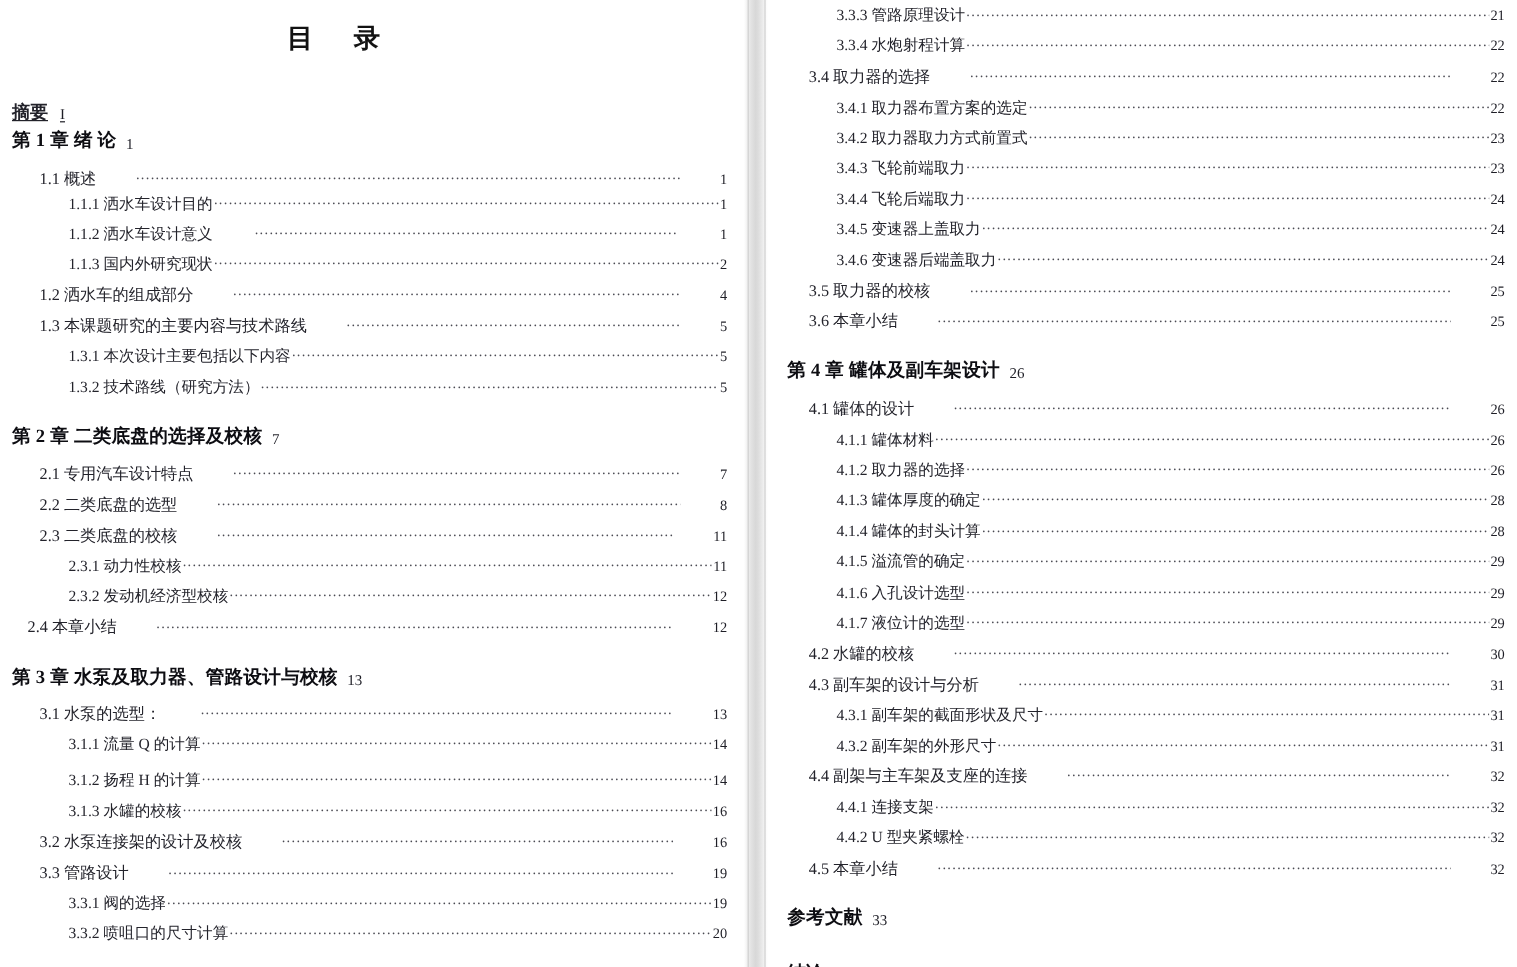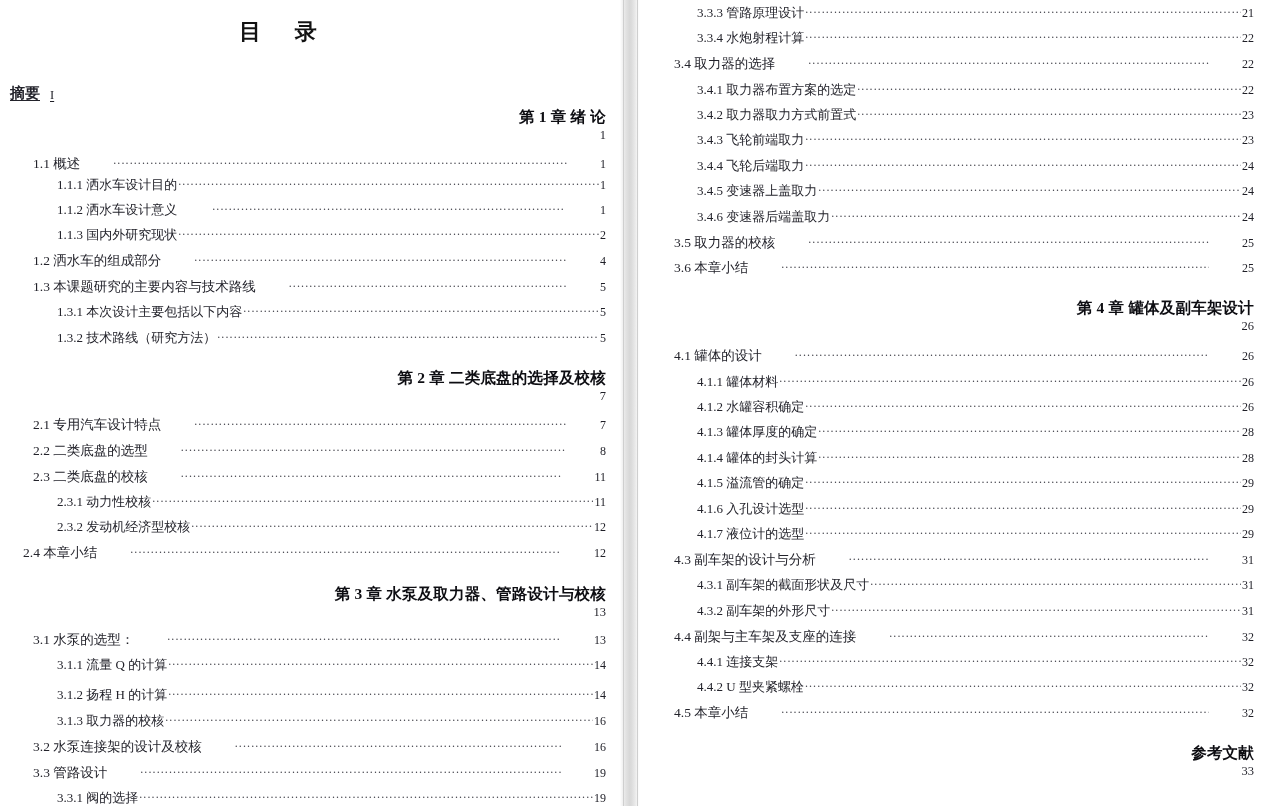--- a/index.html
+++ b/index.html
@@ -107,21 +107,20 @@
     flex: 0 0 auto;
     font-size: 12px;
     color: #1e1e26;
   }
 
   
   .row.chapter {
     font-weight: bold;
     font-size: 15.5px;
     color: #0d0d12;
-    flex-direction: column;
   }
   .row.chapter .label { letter-spacing: 0.2px; }
   .row.chapter .pageno {
     font-size: 12.5px;
     font-weight: normal;
     margin-left: 8px;
   }
 
   
   .row.front {
@@ -268,21 +267,21 @@
           <span class="label">3.1.1 流量 Q 的计算</span>
           <span class="leader"></span>
           <span class="pageno">14</span>
         </div>
         <div class="row lv3 ind2" style="margin-bottom: 7.4px; margin-top: 12px;">
           <span class="label">3.1.2  扬程 H 的计算</span>
           <span class="leader"></span>
           <span class="pageno">14</span>
         </div>
         <div class="row lv3 ind2" style="margin-bottom: 7.4px;">
-          <span class="label">3.1.3 取力器的校核</span>
+          <span class="label">3.1.3 水罐的校核</span>
           <span class="leader"></span>
           <span class="pageno">16</span>
         </div>
         <div class="row lv2 ind1" style="margin-bottom: 7.4px;">
           <span class="label">3.2  水泵连接架的设计及校核</span>
           <span class="leader"></span>
           <span class="pageno">16</span>
         </div>
         <div class="row lv2 ind1" style="margin-bottom: 7.4px;">
           <span class="label">3.3 管路设计</span>
@@ -373,21 +372,21 @@
           <span class="label">4.1 罐体的设计</span>
           <span class="leader"></span>
           <span class="pageno">26</span>
         </div>
         <div class="row lv3 ind2" style="margin-bottom: 7.4px;">
           <span class="label">4.1.1 罐体材料</span>
           <span class="leader"></span>
           <span class="pageno">26</span>
         </div>
         <div class="row lv3 ind2" style="margin-bottom: 7.4px;">
-          <span class="label">4.1.2 水罐容积确定</span>
+          <span class="label">4.1.2 取力器的选择</span>
           <span class="leader"></span>
           <span class="pageno">26</span>
         </div>
         <div class="row lv3 ind2" style="margin-bottom: 7.4px;">
           <span class="label">4.1.3 罐体厚度的确定</span>
           <span class="leader"></span>
           <span class="pageno">28</span>
         </div>
         <div class="row lv3 ind2" style="margin-bottom: 7.4px;">
           <span class="label">4.1.4 罐体的封头计算</span>
@@ -401,20 +400,25 @@
         </div>
         <div class="row lv3 ind2" style="margin-bottom: 7.4px;">
           <span class="label">4.1.6 入孔设计选型</span>
           <span class="leader"></span>
           <span class="pageno">29</span>
         </div>
         <div class="row lv3 ind2" style="margin-bottom: 7.4px;">
           <span class="label">4.1.7 液位计的选型</span>
           <span class="leader"></span>
           <span class="pageno">29</span>
+        </div>
+        <div class="row lv2 ind1" style="margin-bottom: 7.4px;">
+          <span class="label">4.2 水罐的校核</span>
+          <span class="leader"></span>
+          <span class="pageno">30</span>
         </div>
         <div class="row lv2 ind1" style="margin-bottom: 7.4px;">
           <span class="label">4.3  副车架的设计与分析</span>
           <span class="leader"></span>
           <span class="pageno">31</span>
         </div>
         <div class="row lv3 ind2" style="margin-bottom: 7.4px;">
           <span class="label">4.3.1 副车架的截面形状及尺寸</span>
           <span class="leader"></span>
           <span class="pageno">31</span>

